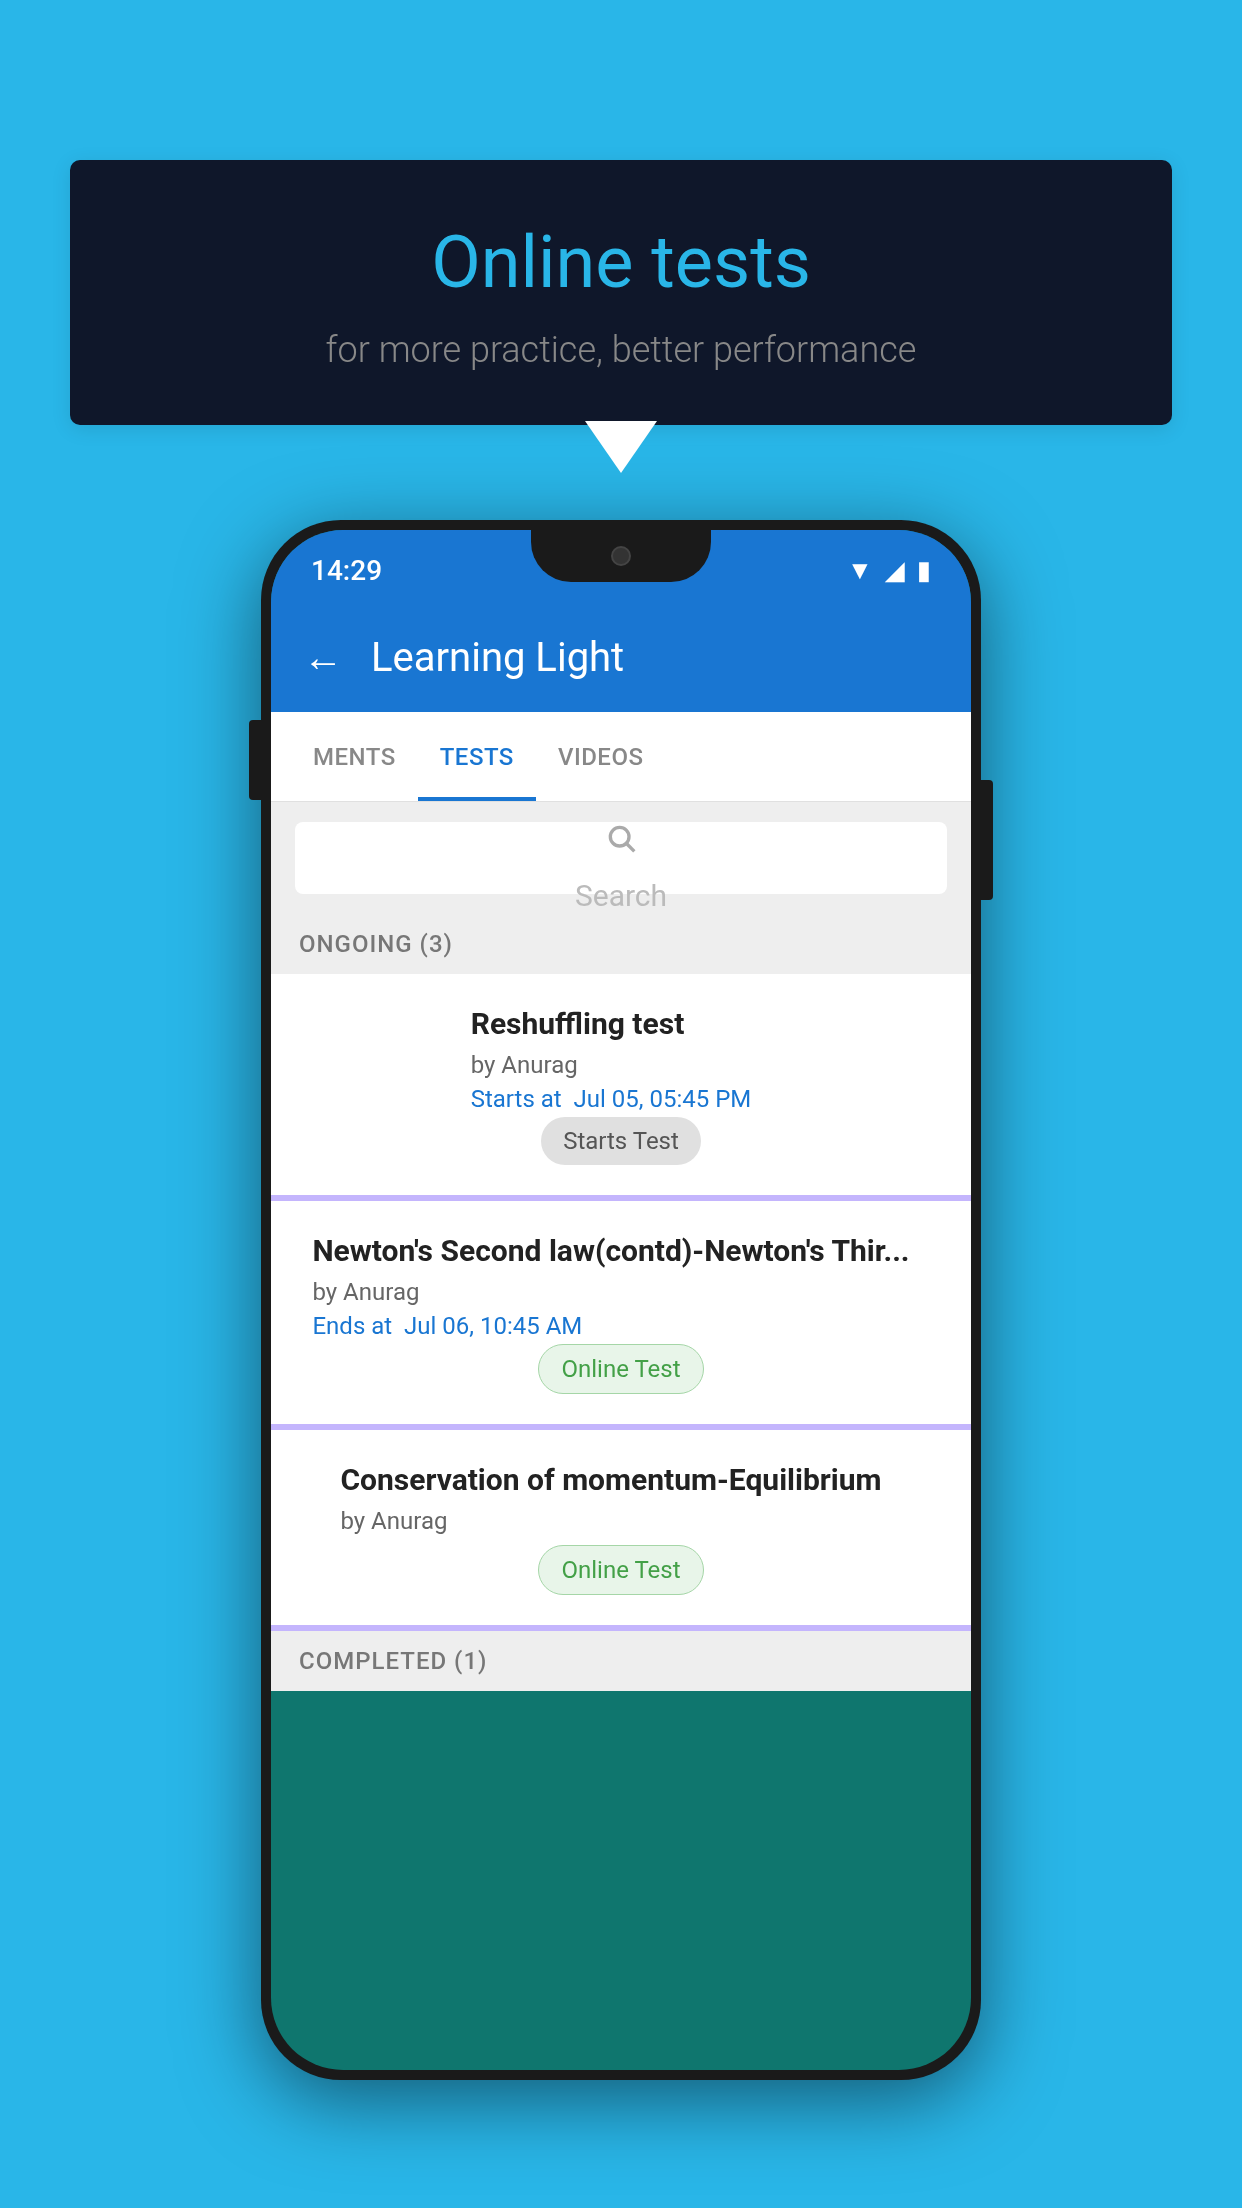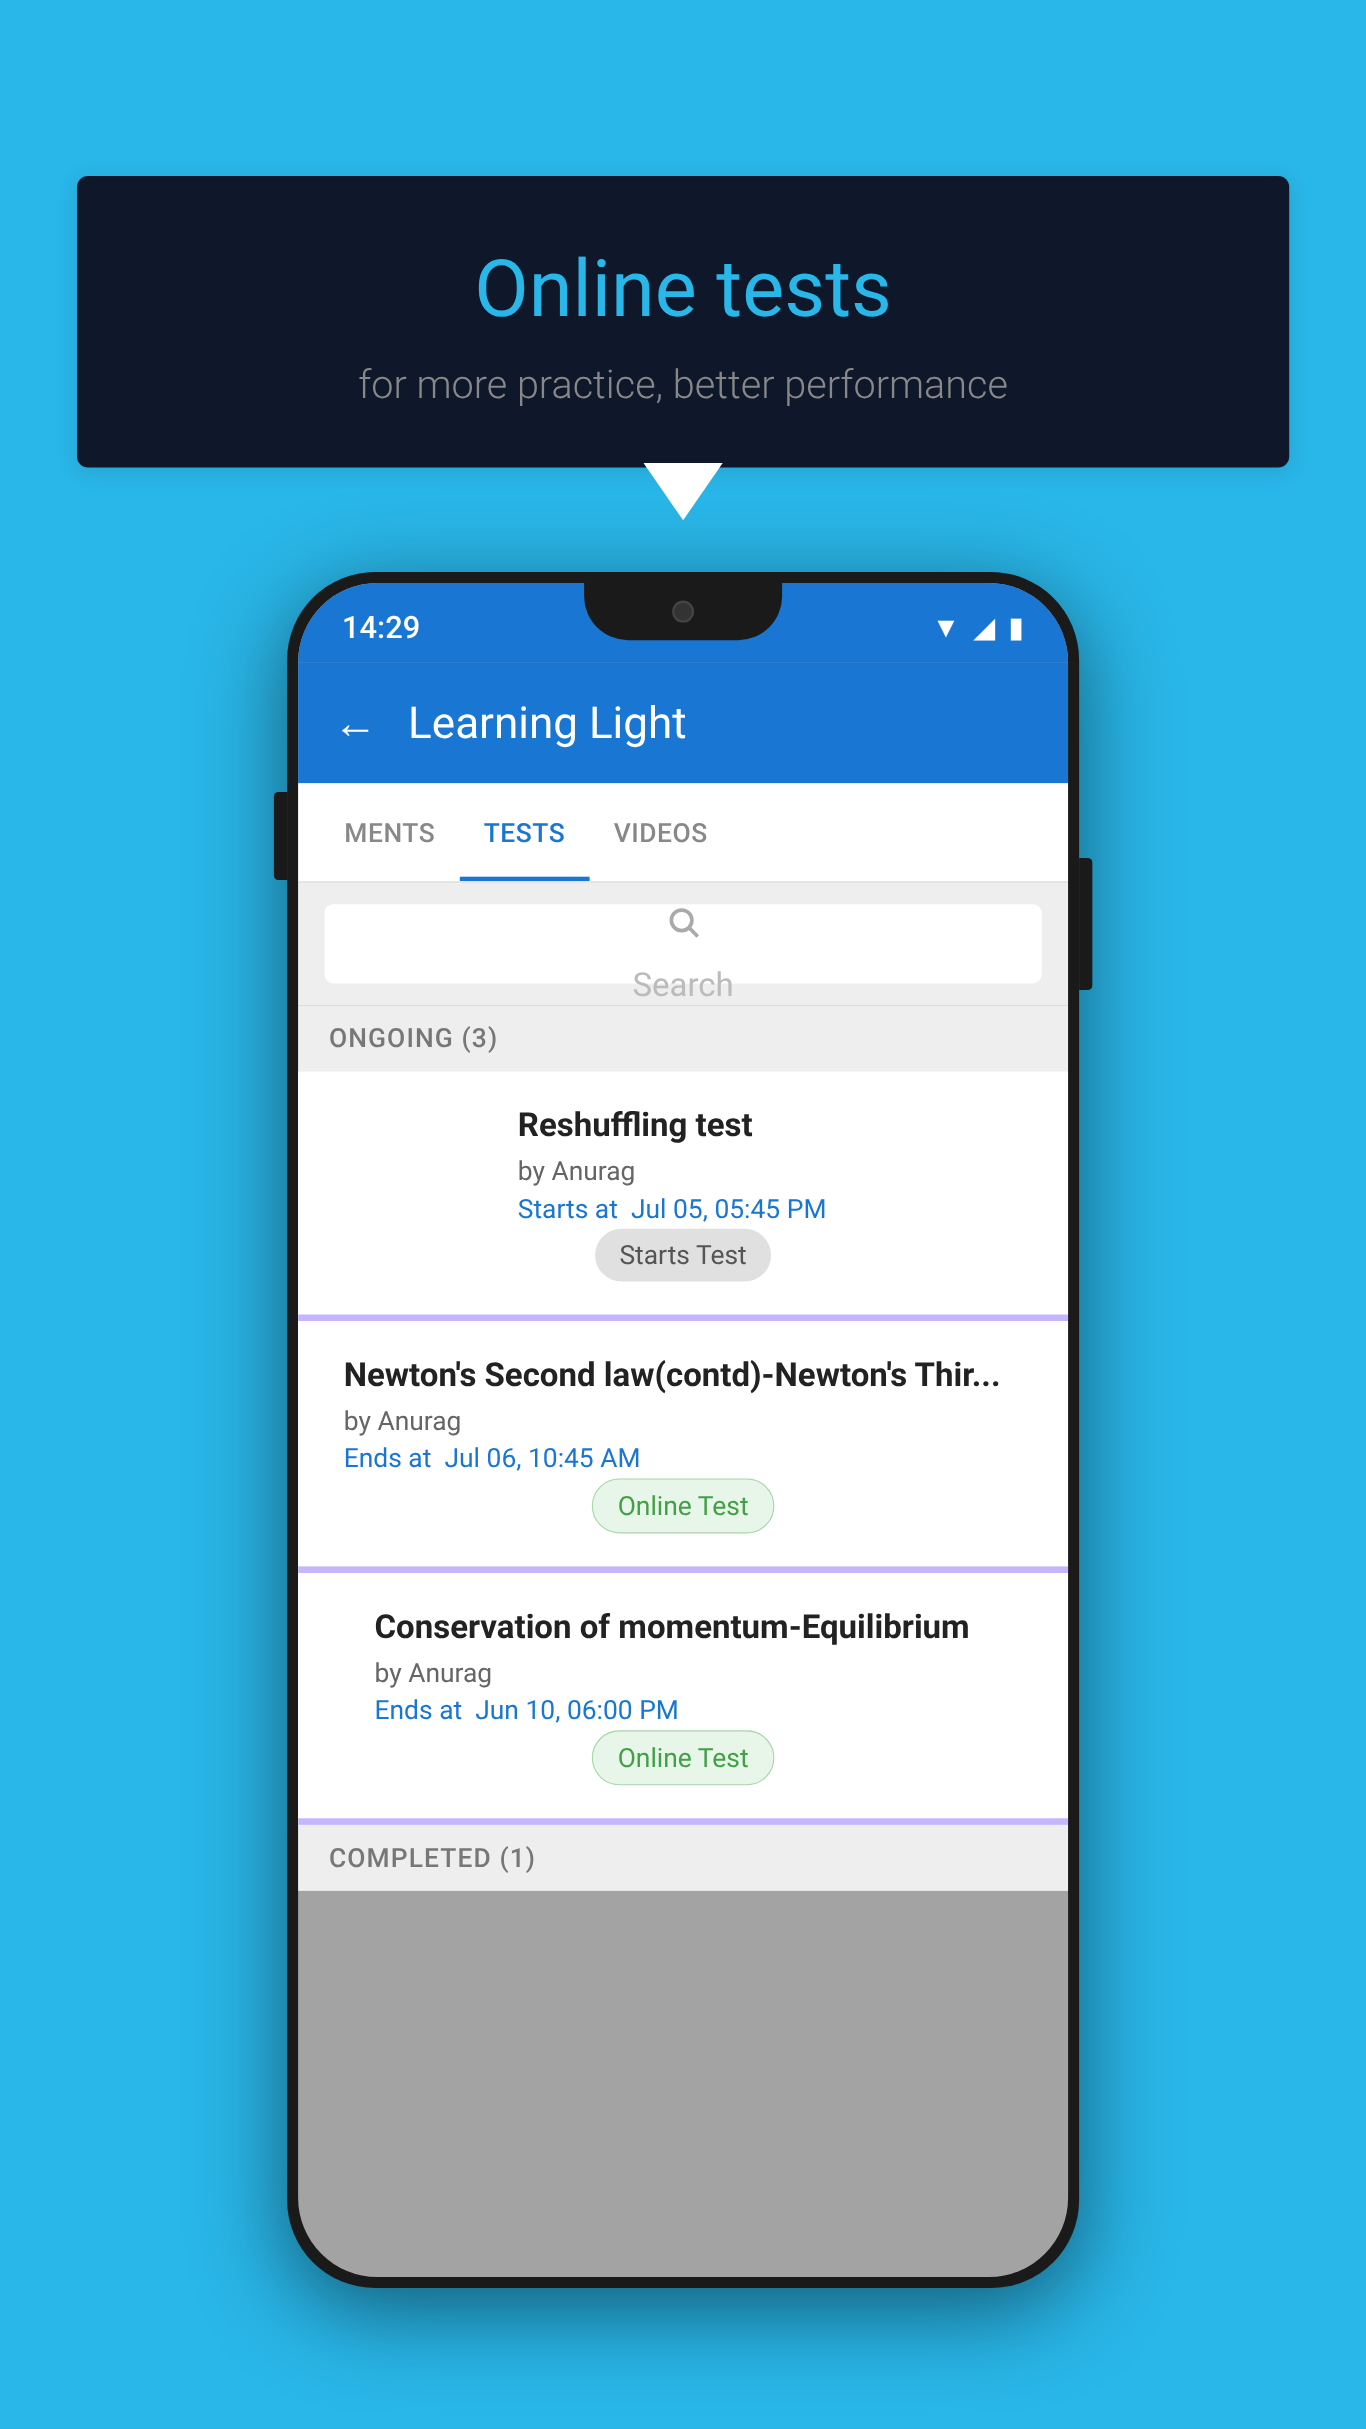--- a/index.html
+++ b/index.html
@@ -96,21 +96,21 @@
       top: 260px;
       width: 12px;
       height: 120px;
       background: #1a1a1a;
       border-radius: 0 4px 4px 0;
     }
 
     .phone-screen {
       width: 100%;
       height: 100%;
-      background: #a3a3a3;
+      background: #0f766e;
       border-radius: 72px;
       overflow: hidden;
       position: relative;
     }
 
     
     .notch {
       position: absolute;
       top: 0;
       left: 50%;
@@ -415,24 +415,20 @@
               &nbsp;<span>Jul 06, 10:45 AM</span>
             </div>
           </div>
           <div class="badge badge-online">Online Test</div>
         </div>
 
         <div class="test-item">
           <div class="test-info">
             <div class="test-name">Conservation of momentum-Equilibrium</div>
             <div class="test-author">by Anurag</div>
-            <div class="test-time">
-              <span>Ends at</span>
-              &nbsp;<span>Jun 10, 06:00 PM</span>
-            </div>
           </div>
           <div class="badge badge-online">Online Test</div>
         </div>
 
       </div>
 
       <div class="completed-header">
         <span class="section-label">COMPLETED (1)</span>
       </div>
 

